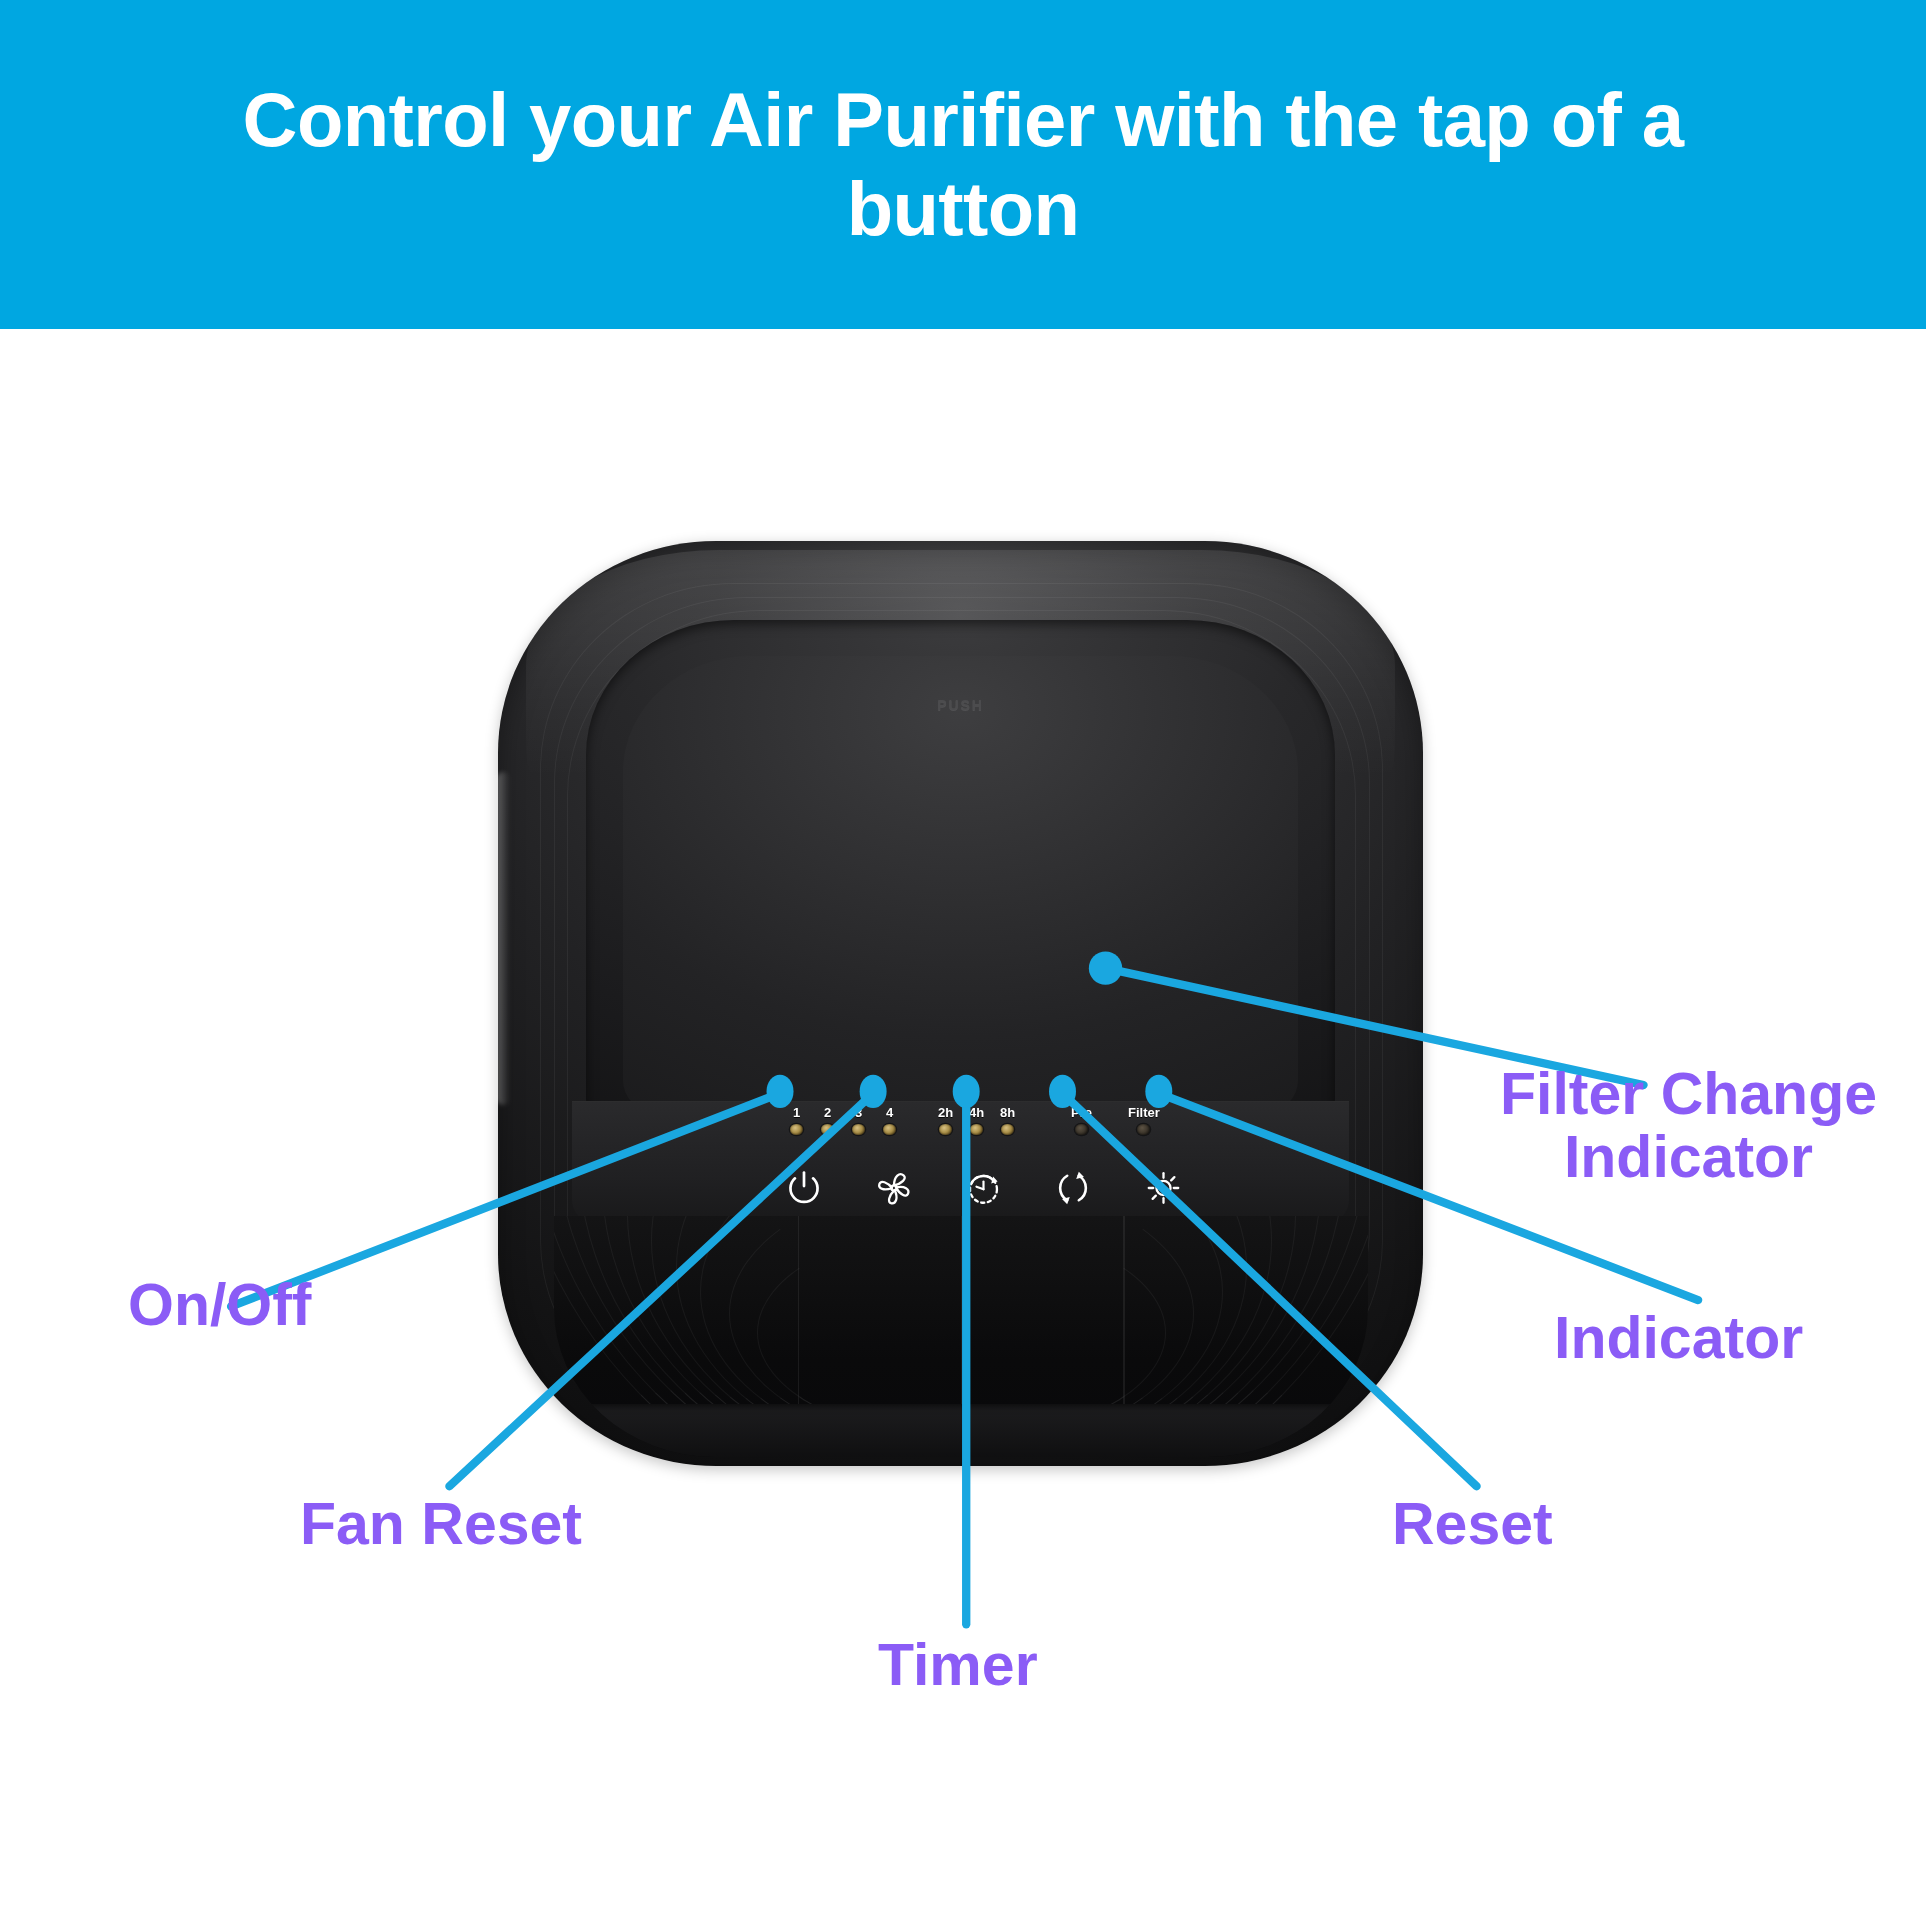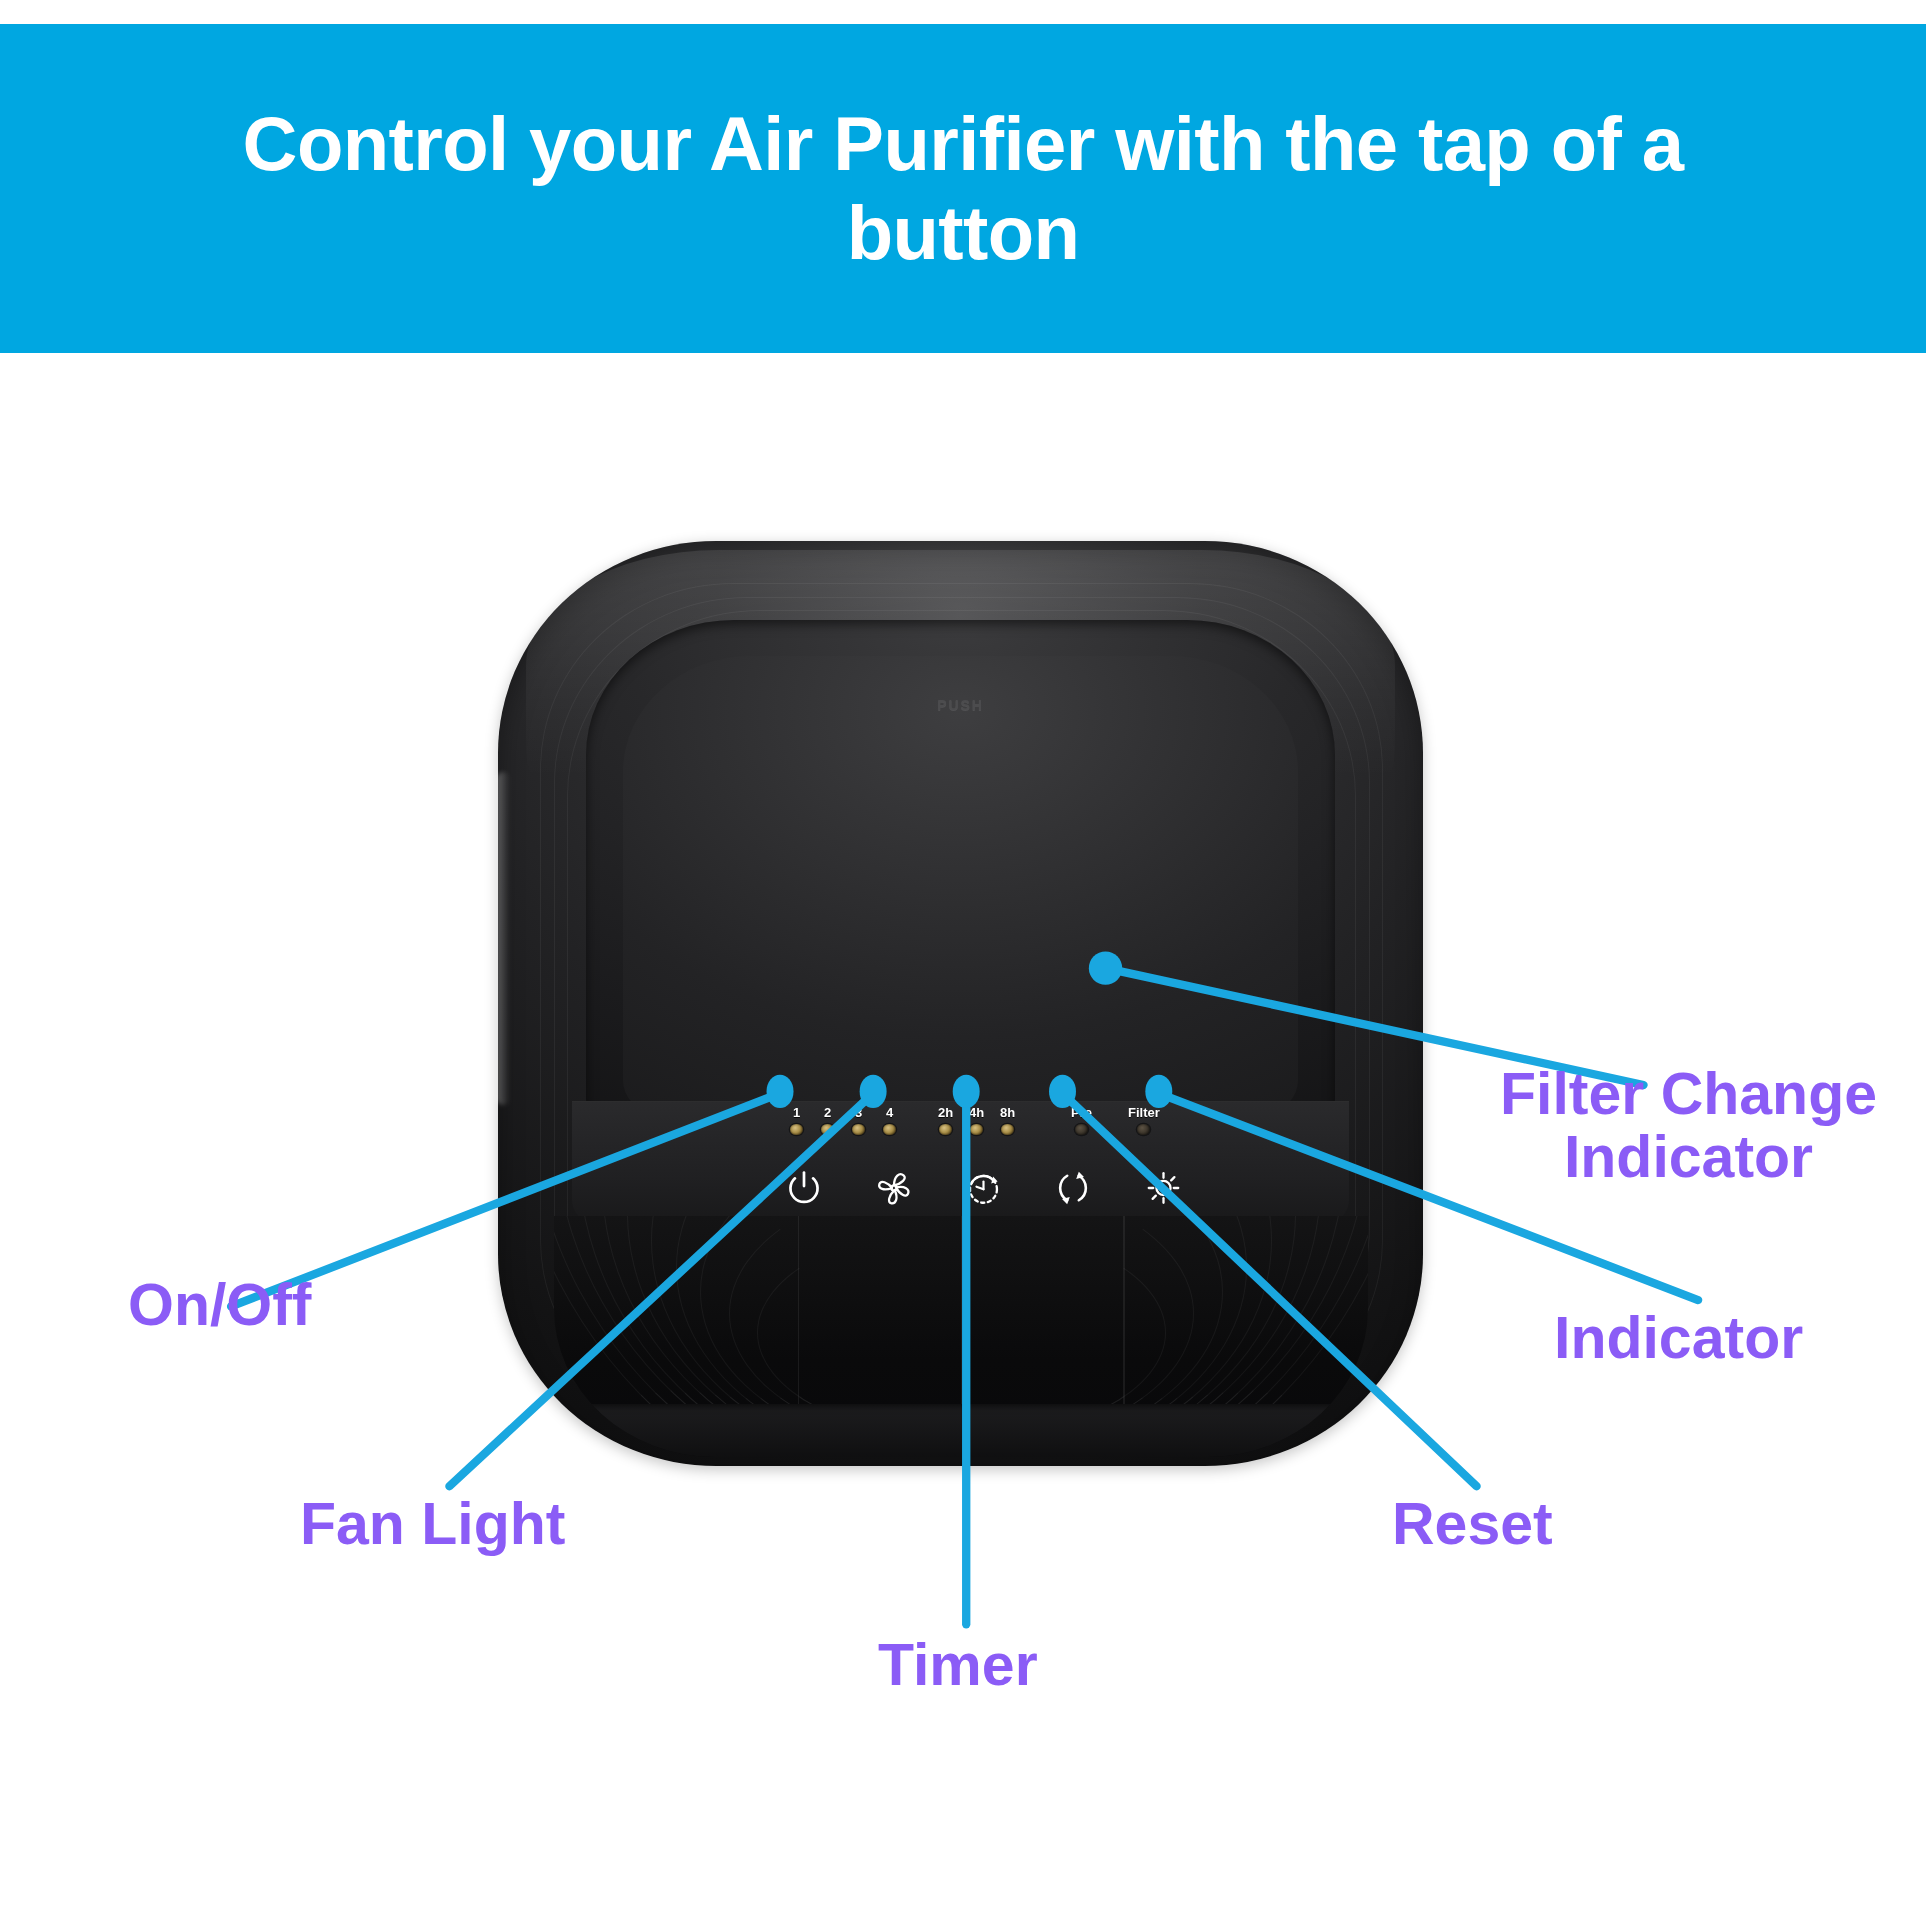--- a/index.html
+++ b/index.html
@@ -1,21 +1,21 @@
 <!DOCTYPE html>
 <html style="font-size:10.3px"><head>
 <meta charset="utf-8">
 <style>
   html,body{margin:0;padding:0;background:#ffffff;}
   body{width:1926px;height:1926px;position:relative;overflow:hidden;
        font-family:"Liberation Sans","DejaVu Sans",sans-serif;}
 
   
   #banner{position:absolute;left:0;top:0;width:1926px;height:329px;
-          background:#00a7e1;display:flex;align-items:center;justify-content:center;margin-top:24px;}
+          background:#00a7e1;display:flex;align-items:center;justify-content:center;}
   #banner-title{color:#ffffff;font-size:76px;font-weight:bold;line-height:1.17;
                 text-align:center;letter-spacing:-0.6px;max-width:1477px;}
 
   
   #device-stage{position:absolute;left:0;top:329px;width:1926px;height:1597px;}
 
   #purifier{position:absolute;left:498px;top:212px;width:925px;height:925px;}
 
   
   .shell{position:absolute;inset:0;border-radius:218px/212px;
@@ -271,21 +271,21 @@
     <ellipse cx="1360" cy="1700" rx="21" ry="26"></ellipse>
     <ellipse cx="1505" cy="1700" rx="21" ry="26"></ellipse>
     <ellipse cx="1655" cy="1700" rx="21" ry="26"></ellipse>
     <ellipse cx="1805" cy="1700" rx="21" ry="26"></ellipse>
     <circle cx="1722" cy="1508" r="26"></circle>
   </g>
 </svg>
 
 <div class="co-label" style="left:128px;top:1274px;">On/Off</div>
 
-<div class="co-label" style="left:300px;top:1493px;">Fan Light</div>
+<div class="co-label" style="left:300px;top:1493px;">Fan Reset</div>
 
 <div class="co-label" style="left:878px;top:1634px;">Timer</div>
 
 <div class="co-label" style="left:1392px;top:1493px;">Reset</div>
 
 <div class="co-label" style="left:1554px;top:1307px;">Indicator</div>
 
 <div class="co-label" style="left:1483px;top:1063px;text-align:center;width:411px;">Filter Change
 Indicator</div>
 

